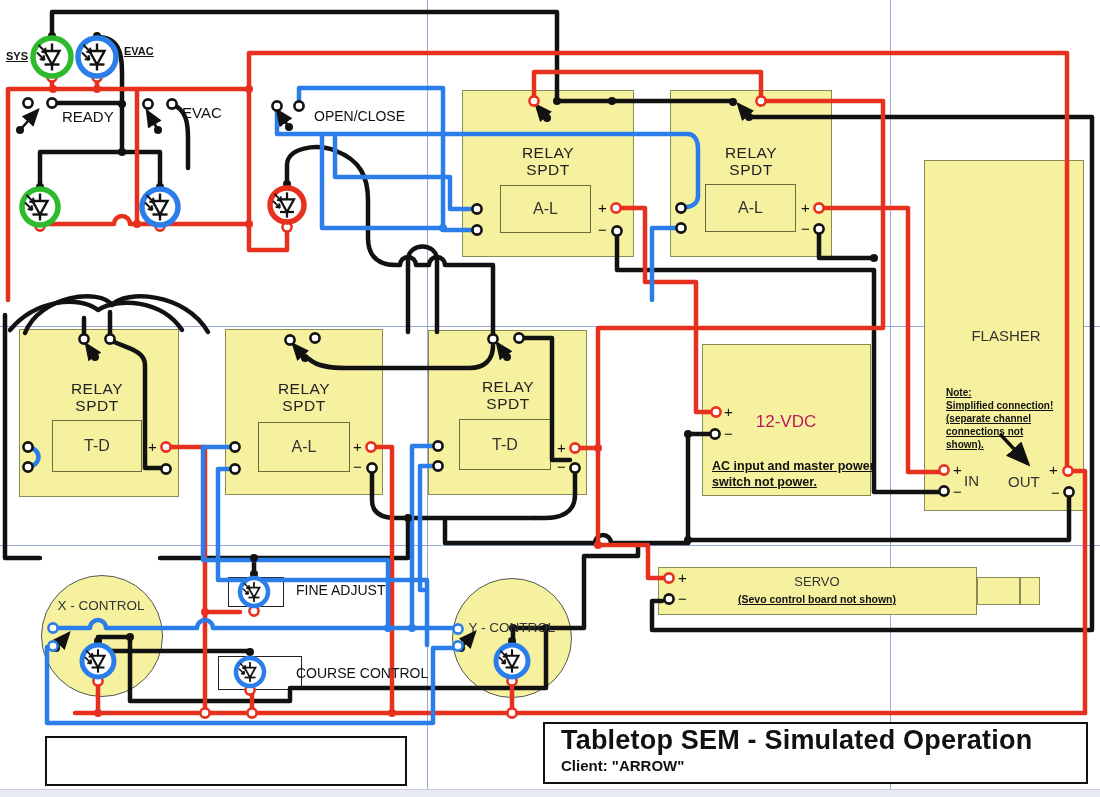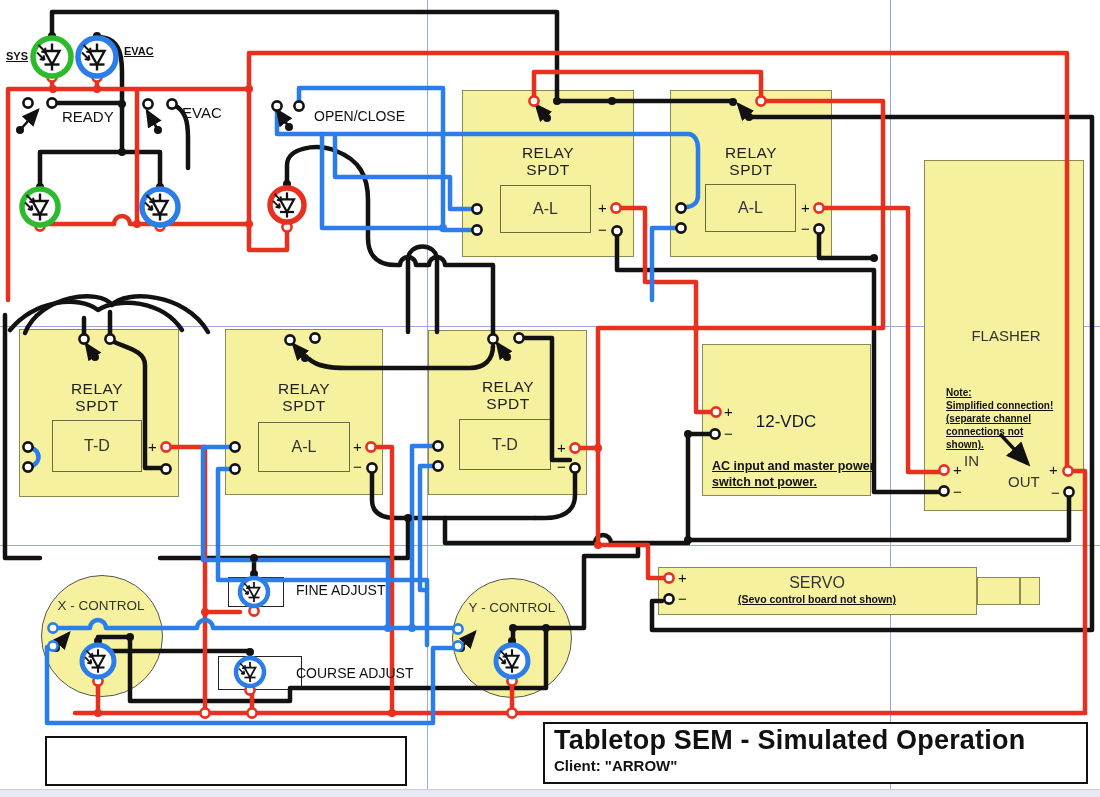--- a/index.html
+++ b/index.html
@@ -14,21 +14,21 @@
   svg.wires{position:absolute;left:0;top:0;z-index:4;}
   .lbl{position:absolute;z-index:6;white-space:nowrap;}
   .c{transform:translateX(-50%);} 
   .bold{font-weight:bold;text-decoration:underline;}
   .relayttl{font-size:15.5px;color:#222;letter-spacing:.5px;}
   .pm{font-size:15px;color:#111;}
   .notebox{position:absolute;left:45px;top:736px;width:358px;height:46px;border:2.5px solid #111;
            z-index:6;display:flex;flex-direction:column;align-items:center;justify-content:center;
            font-weight:bold;font-size:13.5px;line-height:17px;background:#fff;}
   .titleblock{position:absolute;left:543px;top:722px;width:545px;height:62px;border:2.5px solid #111;
-              background:#fff;z-index:6;box-sizing:border-box;padding:1px 9px;}
+              background:#fff;z-index:6;box-sizing:border-box;padding:1px 16px;}
   .titleblock .t{font-size:27px;font-weight:bold;letter-spacing:.2px;}
   .titleblock .row{display:flex;justify-content:space-between;font-size:15px;font-weight:bold;margin-top:1px;}
   .bottomstrip{position:absolute;left:0;top:789px;width:1100px;height:8px;background:#e7eaf2;border-top:1px solid #c9cdda;z-index:7;}
   .fnote{font-size:10px;font-weight:bold;line-height:13px;color:#111;text-decoration:underline;}
 </style>
 </head>
 <body>
 
 <div id="stage">
 
@@ -358,40 +358,40 @@
   <div class="lbl pm" style="left:557px;top:458px;">−</div>
   <div class="lbl pm" style="left:724px;top:403px;">+</div>
   <div class="lbl pm" style="left:724px;top:425px;">−</div>
   <div class="lbl pm" style="left:678px;top:569px;">+</div>
   <div class="lbl pm" style="left:678px;top:590px;">−</div>
   <div class="lbl pm" style="left:953px;top:461px;">+</div>
   <div class="lbl pm" style="left:953px;top:483px;">−</div>
   <div class="lbl pm" style="left:1049px;top:461px;">+</div>
   <div class="lbl pm" style="left:1051px;top:484px;">−</div>
 
-  <div class="lbl c" style="left:786px;top:412px;font-size:17px;color:#0f172a;">12-VDC</div>
+  <div class="lbl c" style="left:786px;top:412px;font-size:17px;color:#be185d;">12-VDC</div>
   <div class="lbl bold" style="left:712px;top:459px;font-size:12.5px;">AC input and master power</div>
   <div class="lbl bold" style="left:712px;top:475px;font-size:12.5px;">switch not power.</div>
 
   <div class="lbl c" style="left:1006px;top:327px;font-size:15px;color:#333;">FLASHER</div>
   <div class="lbl fnote" style="left:946px;top:386px;">Note:</div>
   <div class="lbl fnote" style="left:946px;top:399px;">Simplified connection!</div>
   <div class="lbl fnote" style="left:946px;top:412px;">(separate channel</div>
   <div class="lbl fnote" style="left:946px;top:425px;">connections not</div>
   <div class="lbl fnote" style="left:946px;top:438px;">shown).</div>
-  <div class="lbl" style="left:964px;top:452px;font-size:15px;color:#333;text-align:right;">IN</div>
+  <div class="lbl" style="left:964px;top:472px;font-size:15px;color:#333;text-align:right;">IN</div>
   <div class="lbl" style="left:1008px;top:473px;font-size:15px;color:#333;">OUT</div>
 
-  <div class="lbl c" style="left:817px;top:574px;font-size:16px;color:#333;">SERVO</div>
+  <div class="lbl c" style="left:817px;top:574px;font-size:13px;color:#333;">SERVO</div>
   <div class="lbl c bold" style="left:817px;top:593px;font-size:10.5px;">(Sevo control board not shown)</div>
 
   <div class="lbl c" style="left:101px;top:598px;font-size:13.5px;color:#333;">X - CONTROL</div>
-  <div class="lbl c" style="left:512px;top:600px;font-size:13.5px;color:#333;">Y - CONTROL</div>
+  <div class="lbl c" style="left:512px;top:620px;font-size:13.5px;color:#333;">Y - CONTROL</div>
   <div class="lbl" style="left:296px;top:582px;font-size:14px;">FINE ADJUST</div>
-  <div class="lbl" style="left:296px;top:665px;font-size:14px;">COURSE ADJUST</div>
+  <div class="lbl" style="left:296px;top:665px;font-size:14px;">COURSE CONTROL</div>
 
   <div class="notebox">
   </div>
 
   <div class="titleblock">
     <div class="t">Tabletop SEM - Simulated Operation</div>
     <div class="row">
       <span>Client: "ARROW"</span>
     </div>
   </div>

